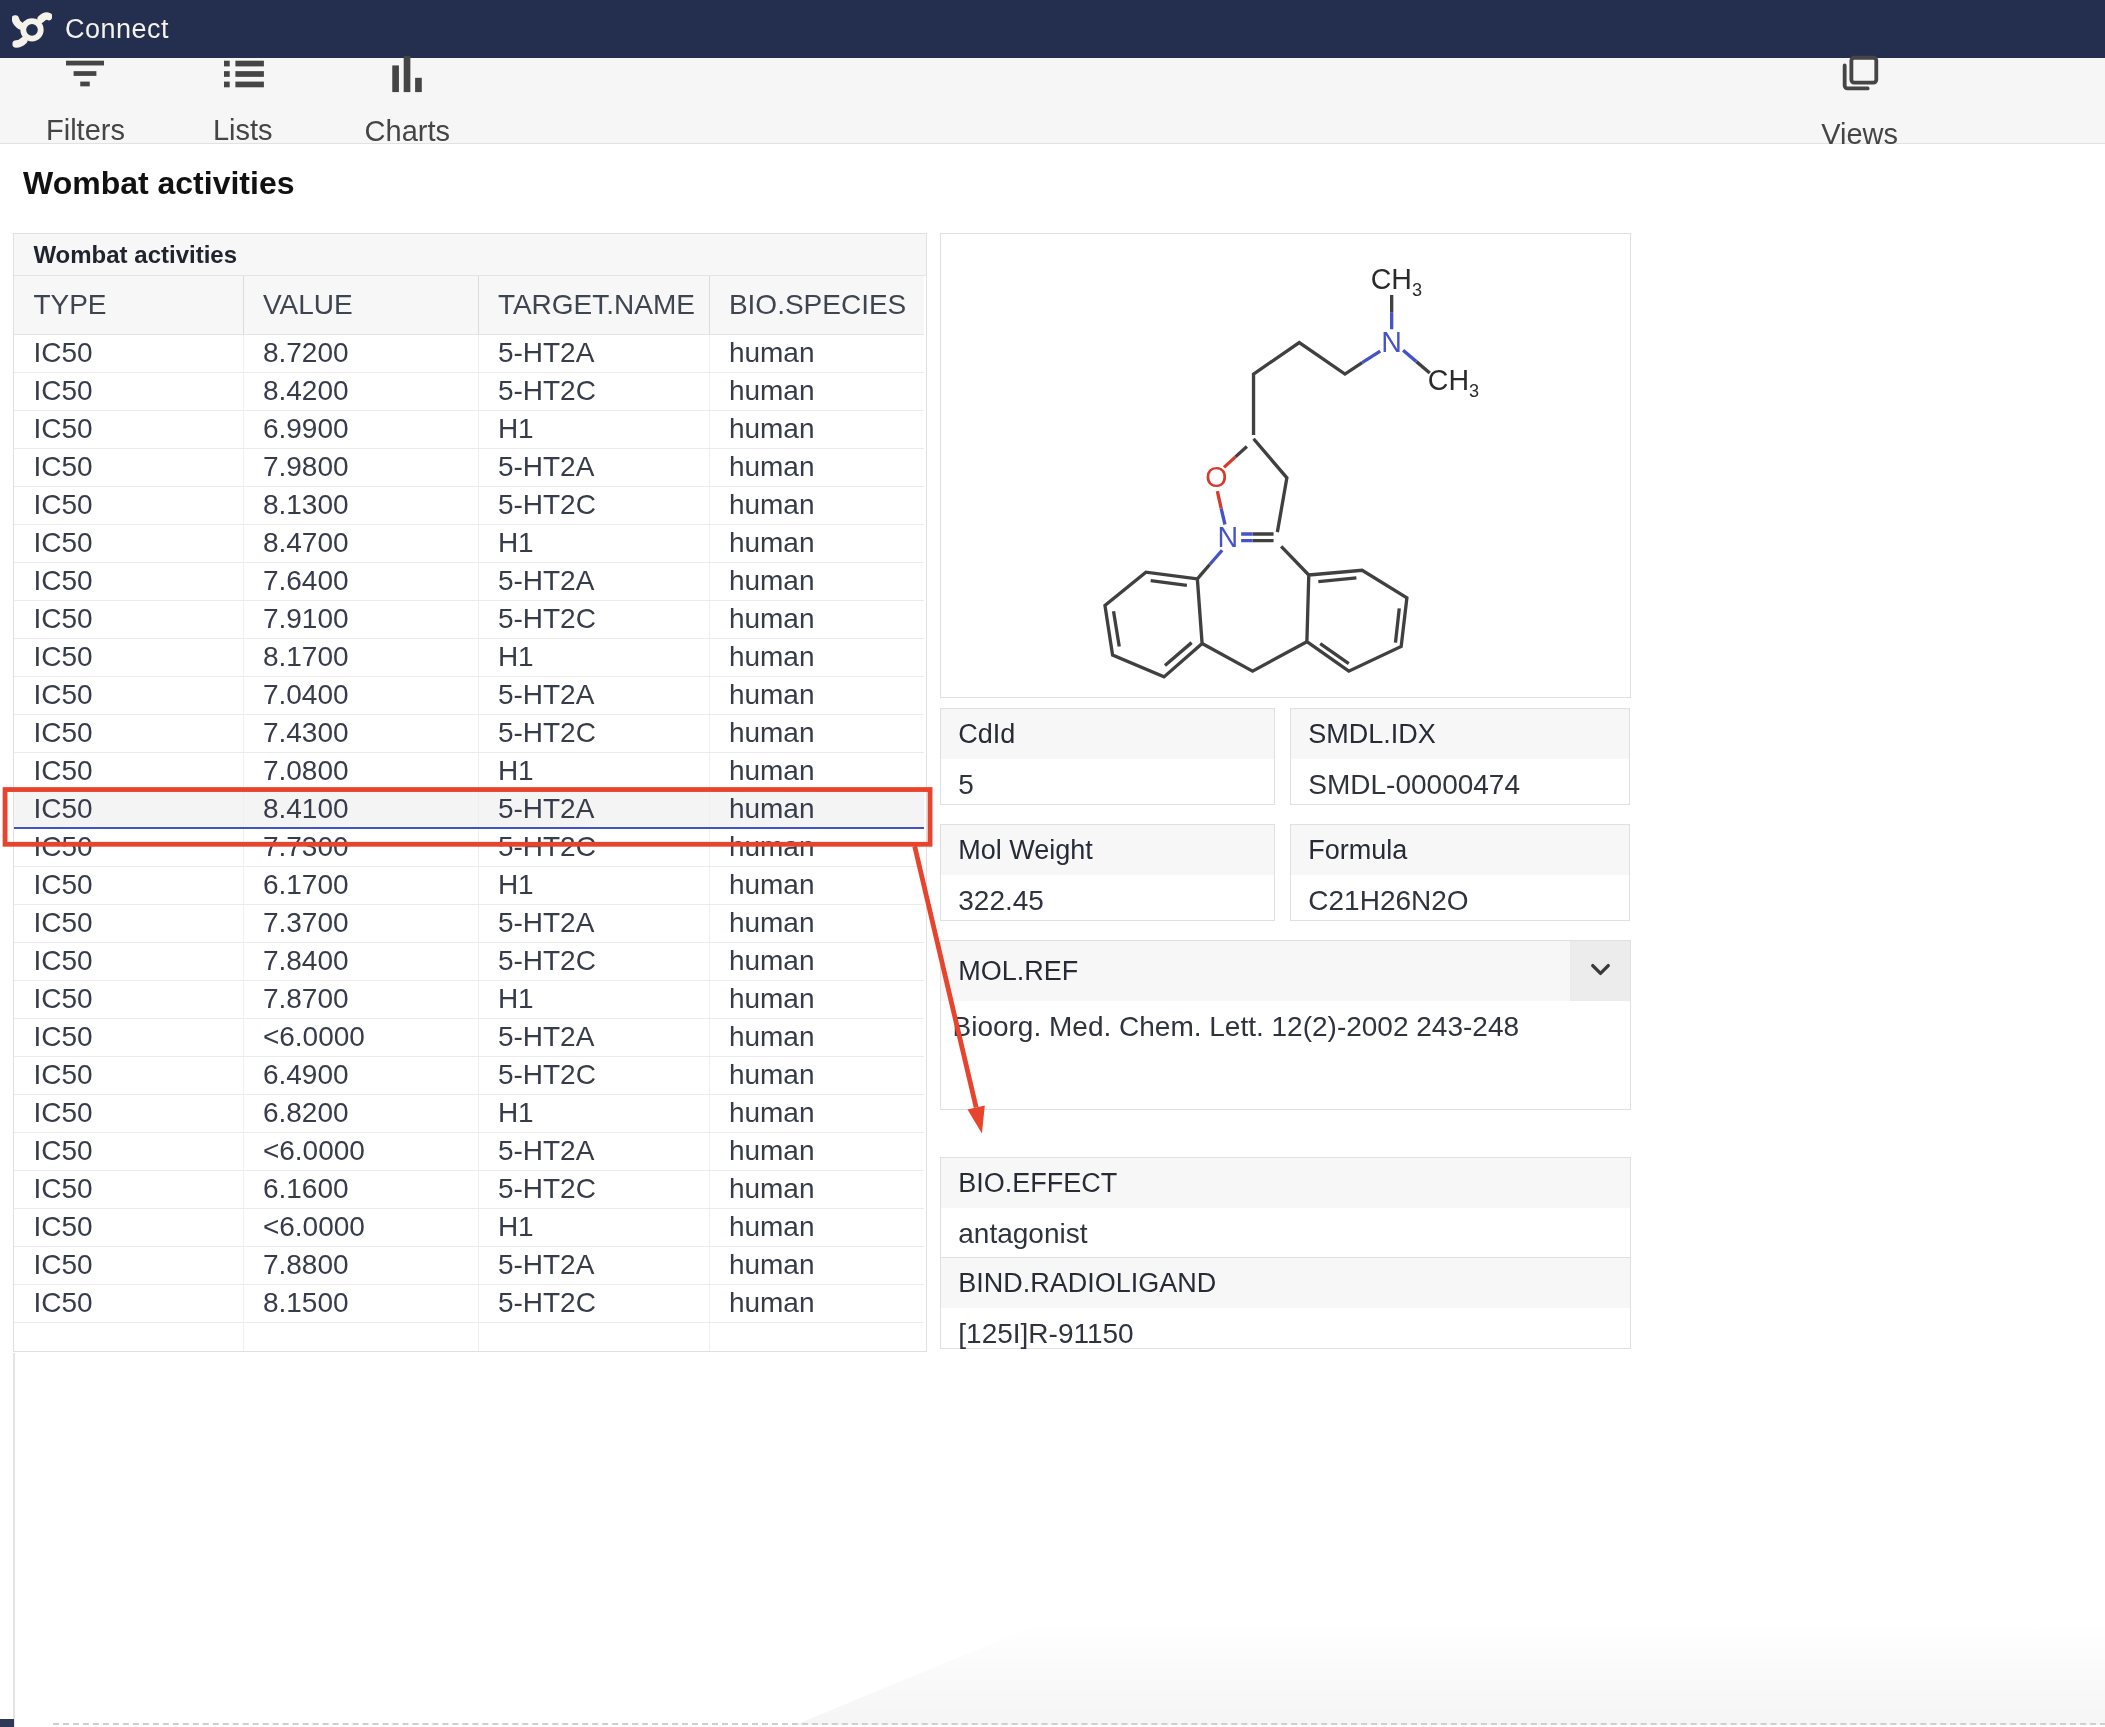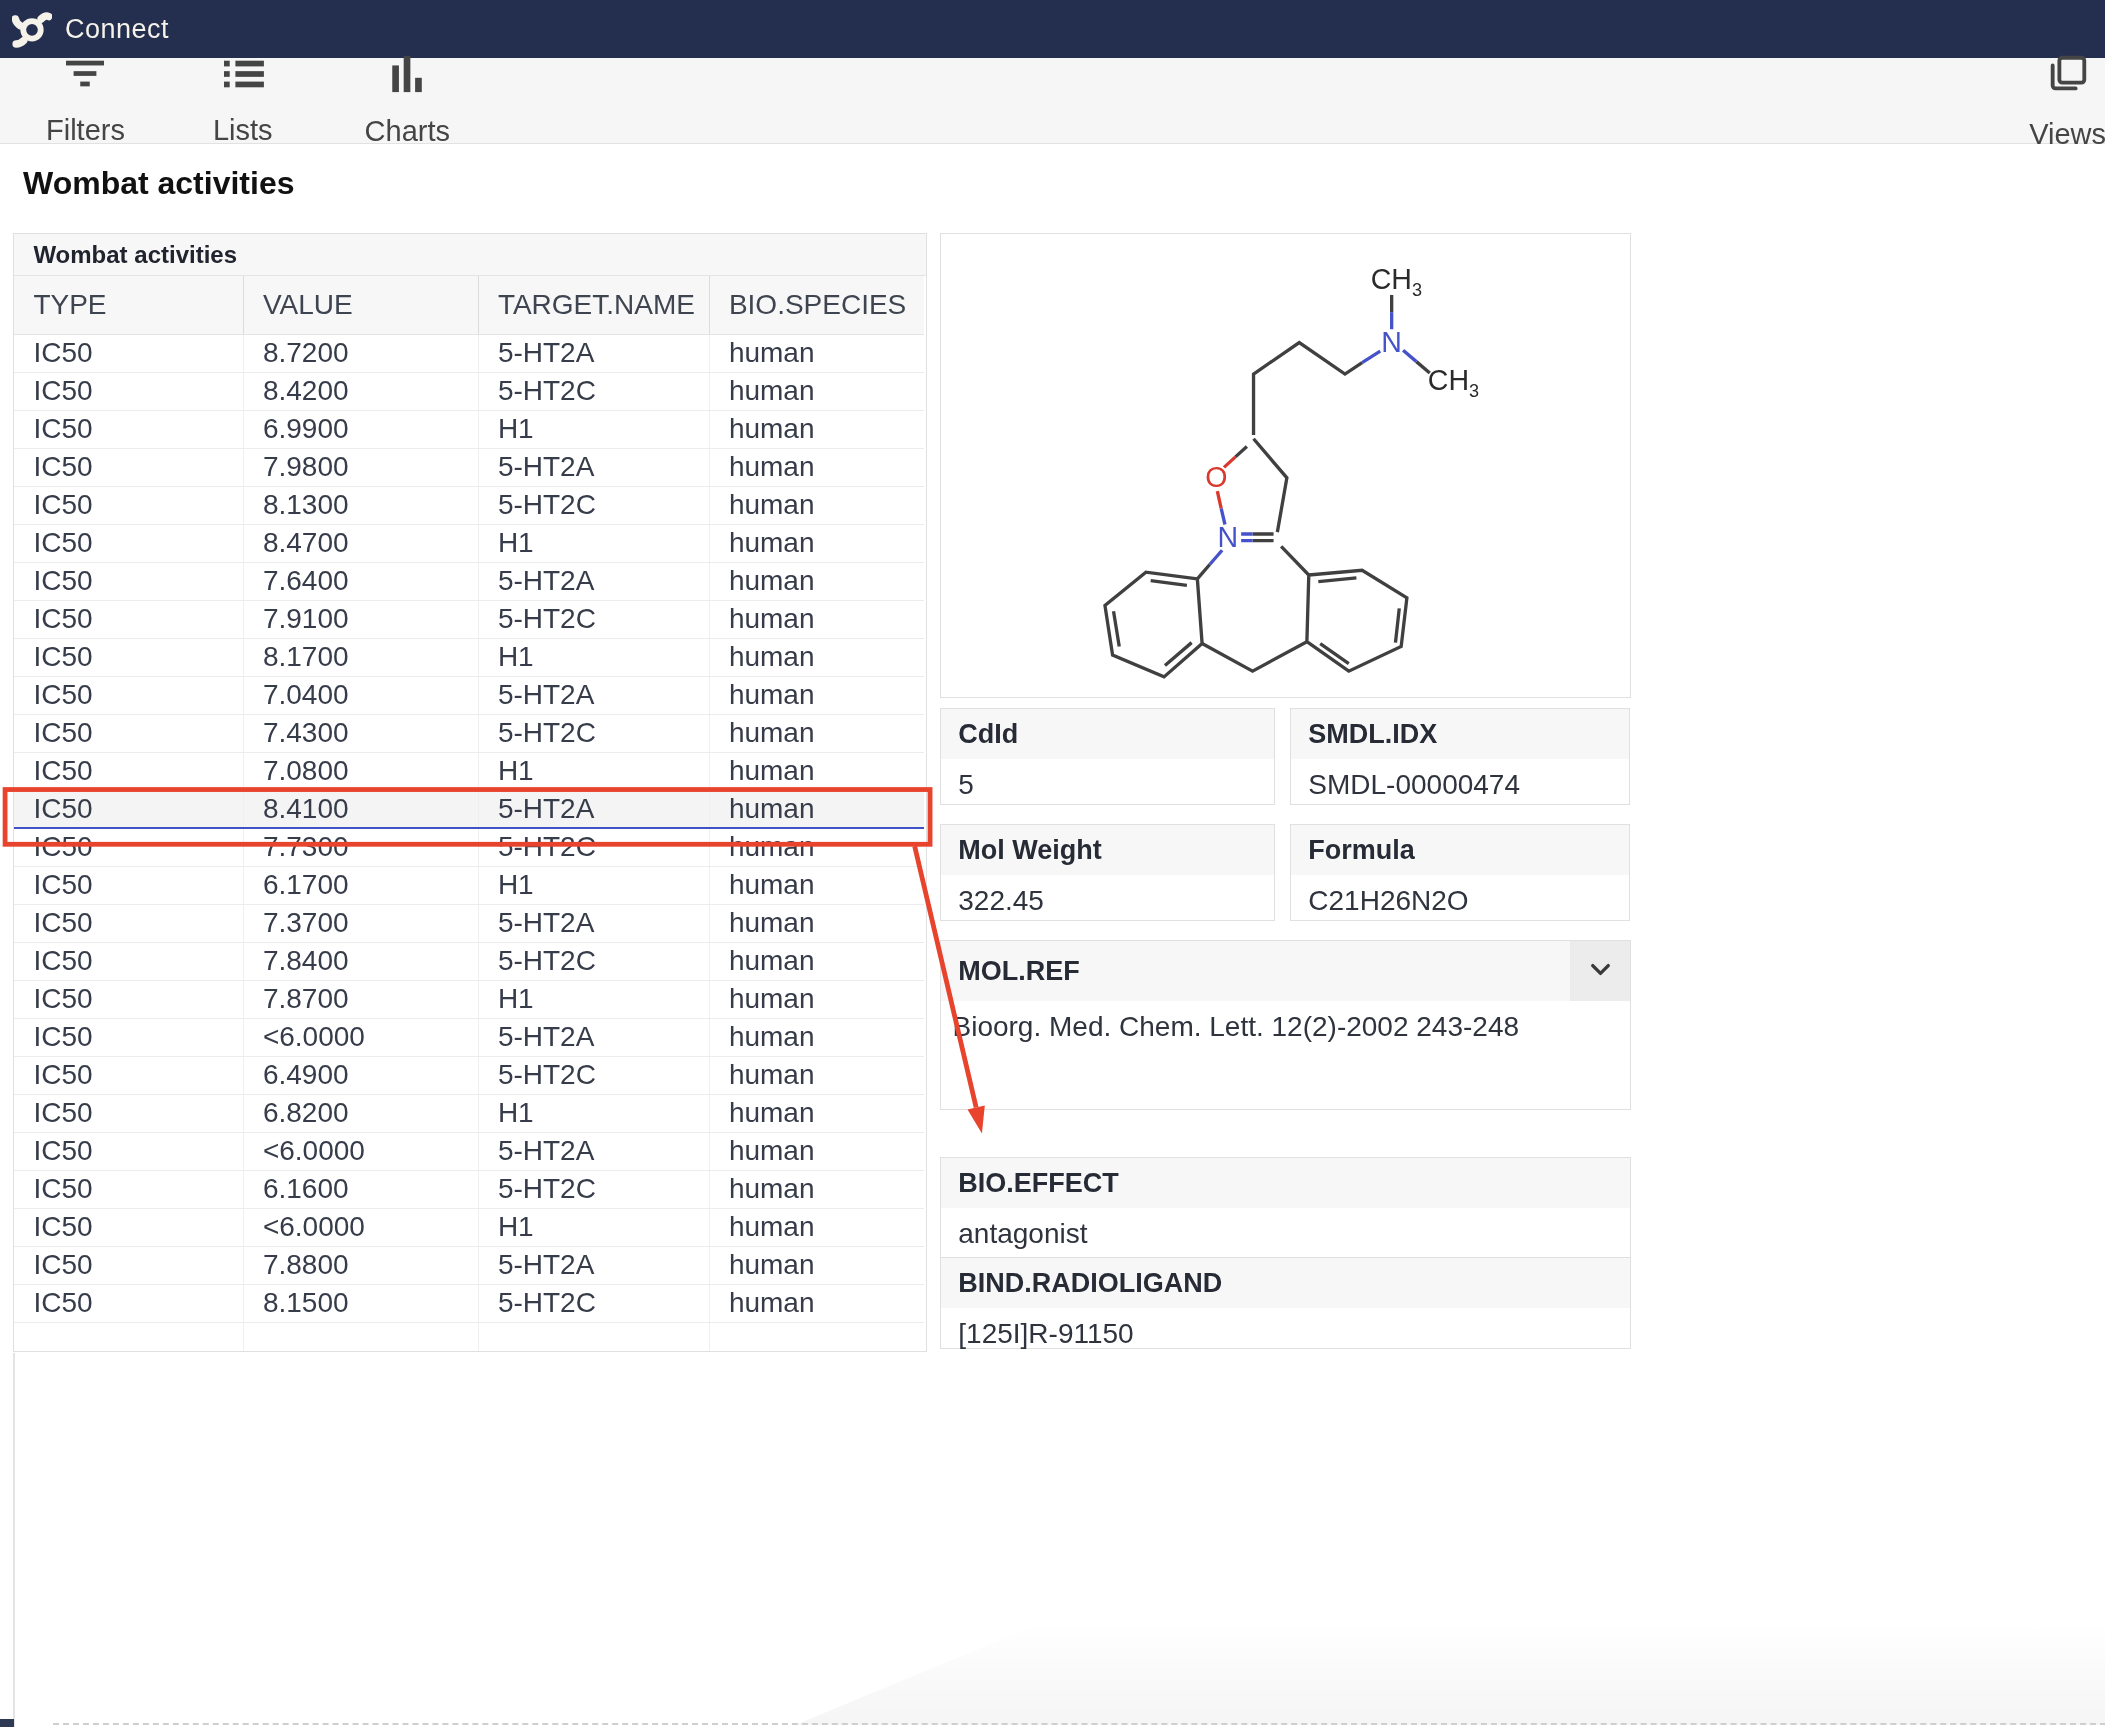--- a/index.html
+++ b/index.html
@@ -22,21 +22,21 @@
 
   
   .toolbar{position:absolute;left:0;top:58px;width:100%;height:86px;background:var(--toolbg);
     border-bottom:1.9px solid #e2e2e2;display:flex;align-items:center;}
   .tool{display:flex;align-items:center;gap:21px;background:none;border:none;cursor:pointer;
     font-family:inherit;font-size:29px;color:var(--toolfg);flex-direction:column;}
   .tool svg{display:block;}
   .t-filters{margin-left:46px;}
   .t-lists{margin-left:88px;}
   .t-charts{margin-left:92px;}
-  .t-views{margin-left:auto;}
+  .t-views{margin-left:auto;margin-right:208px;}
 
   .page-title{position:absolute;left:23px;top:165px;font-size:32px;font-weight:bold;color:#111;}
 
   
   .table-panel{position:absolute;left:13.4px;top:233px;width:914px;height:1119px;
     border:1.9px solid var(--panelborder);background:#fff;overflow:hidden;}
   .panel-title{height:42px;background:var(--headbg);border-bottom:1.9px solid #e4e4e4;
     font-size:24px;font-weight:bold;color:#20242e;display:flex;align-items:center;padding-left:19px;}
   table{border-collapse:collapse;table-layout:fixed;width:910px;}
   col.c1{width:229px}col.c2{width:235px}col.c3{width:231px}col.c4{width:215px}
@@ -45,21 +45,21 @@
   th+th{border-left:1.9px solid #dcdcdc;}
   td{height:38px;font-size:28px;color:var(--text);padding-left:19px;white-space:nowrap;
     border-bottom:1.9px solid var(--rowline);overflow:hidden;}
   td+td{border-left:1.9px solid var(--colline);}
   tr.selected td{background:var(--selbg);border-top:2.9px solid var(--blue);
     border-bottom:2.9px solid var(--blue);}
 
   
   .card{position:absolute;border:1.9px solid var(--panelborder);background:#fff;}
   .card .hd{height:50px;background:var(--headbg);display:flex;align-items:center;
-    padding-left:17.3px;font-size:27px;font-weight:bold;color:#262b36;position:relative;}
+    padding-left:17.3px;font-size:27px;font-weight:normal;color:#262b36;position:relative;}
   .card .bd{padding:9.6px 0 0 17.3px;font-size:28px;color:#2e333d;}
   .chevbox{position:absolute;right:0;top:0;width:60px;height:60px;background:var(--chevbg);
     display:flex;align-items:center;justify-content:center;cursor:pointer;border:none;}
   .structure-card{position:absolute;left:940px;top:233px;width:691px;height:465px;
     border:1.9px solid var(--panelborder);background:#fff;}
 
   
   .annot{position:absolute;left:0;top:0;width:2106px;height:1727px;pointer-events:none;}
 
   

